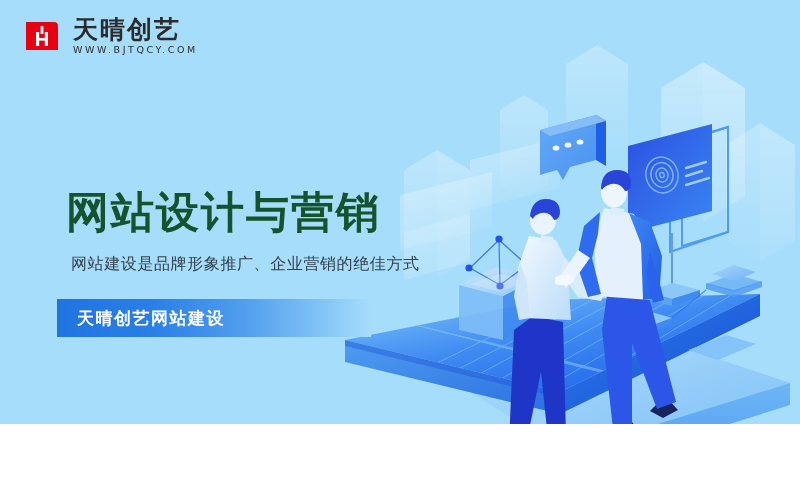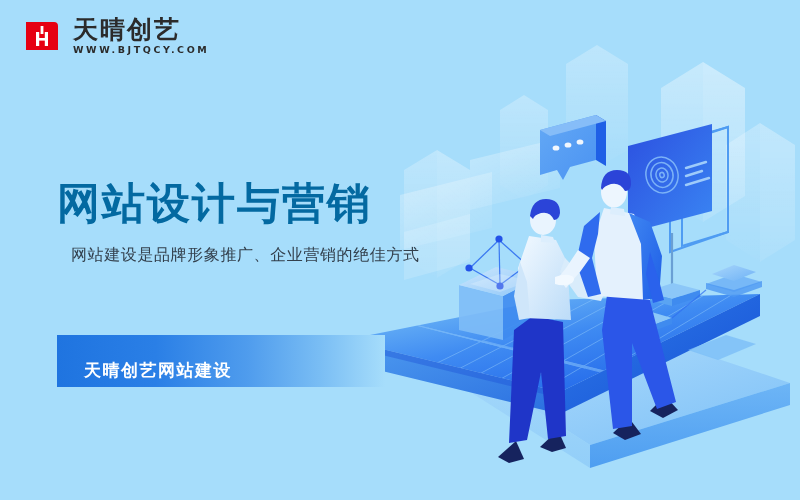--- a/index.html
+++ b/index.html
@@ -3,21 +3,21 @@
 <meta charset="utf-8">
 <style>
   html, body {
     margin: 0;
     padding: 0;
     background: #ffffff;
   }
   #banner {
     position: relative;
     width: 800px;
-    height: 500px;
+    height: 424px;
     overflow: hidden;
     background: #a6ddfb;
     font-family: "Liberation Sans", "DejaVu Sans", sans-serif;
     user-select: none;
   }
 
   
   .bg-layer {
     position: absolute;
     inset: 0;
@@ -49,39 +49,39 @@
     font-size: 25px;
     line-height: 26px;
     font-weight: 700;
     color: #2b2b2b;
     letter-spacing: 2px;
     font-family: "DejaVu Sans", "Liberation Sans", sans-serif;
   }
   .logo-url {
     font-size: 9.5px;
     line-height: 10px;
-    font-weight: 700;
+    font-weight: 400;
     color: #2b2b2b;
     letter-spacing: 2.6px;
     font-family: "DejaVu Sans", "Liberation Sans", sans-serif;
   }
 
   
   .copy {
     position: absolute;
     left: 57px;
     top: 178px;
     z-index: 20;
   }
   .headline {
-    margin: 0;
+    margin: 9px;
     font-size: 43px;
     line-height: 50px;
     font-weight: 700;
-    color: #0369a1;
+    color: #14532d;
     letter-spacing: 2px;
     font-family: "DejaVu Sans", "Liberation Sans", sans-serif;
     white-space: nowrap;
   }
   .subhead {
     margin: 16px 0 0 14px;
     font-size: 16px;
     line-height: 22px;
     font-weight: 400;
     color: #33404d;
@@ -89,32 +89,31 @@
     font-family: "DejaVu Sans", "Liberation Sans", sans-serif;
     white-space: nowrap;
   }
   .cta {
     position: absolute;
     left: 57px;
     top: 299px;
     width: 312px;
     height: 36px;
     border: none;
-    padding: 8px;
+    padding: 1px;
     display: flex;
-    align-items: flex-end;
+    align-items: center;
     z-index: 20;
     background: linear-gradient(90deg,
                 #1f74e0 0%,
                 #2a7fe6 30%,
                 #4f9ced 58%,
                 #79bdf4 80%,
                 #a6ddfb 100%);
     cursor: pointer;
-    margin-top: 36px;
   }
   .cta-label {
     padding-left: 19px;
     font-size: 17px;
     line-height: 18px;
     font-weight: 700;
     color: #ffffff;
     letter-spacing: 1.5px;
     font-family: "DejaVu Sans", "Liberation Sans", sans-serif;
     white-space: nowrap;

